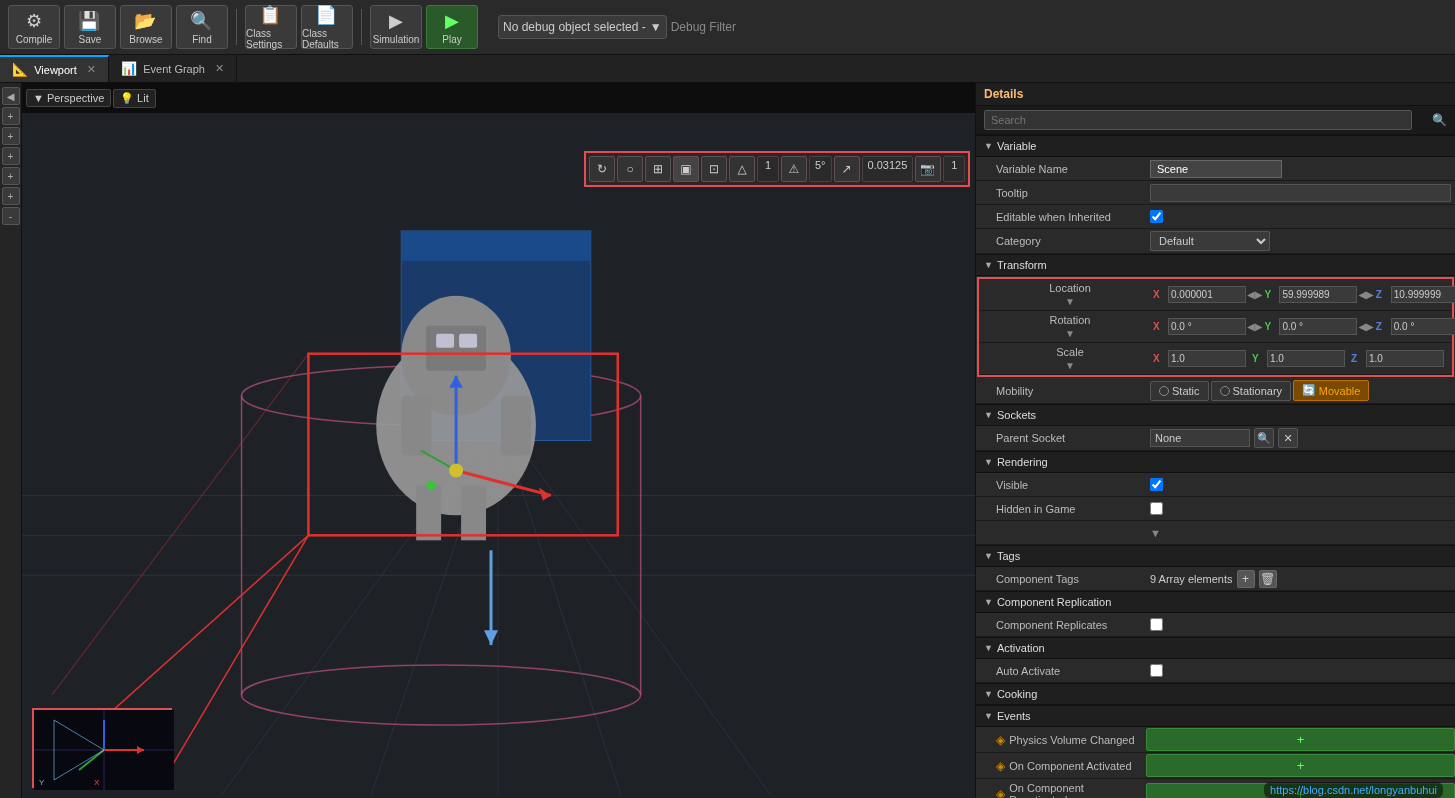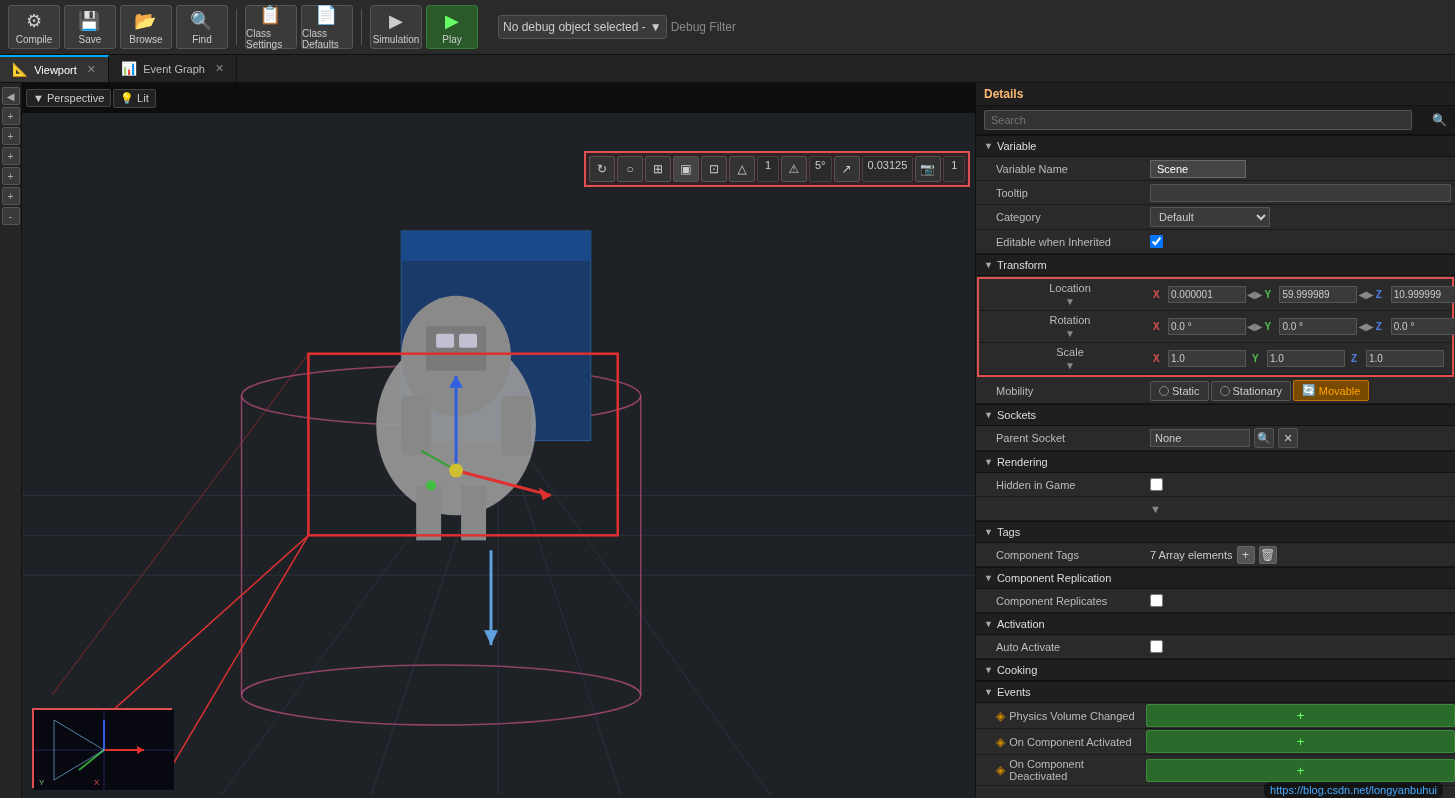--- a/index.html
+++ b/index.html
@@ -131,21 +131,21 @@
     }
     .prop-input {
       background: #3a3a3a; border: 1px solid #555; color: #ccc;
       padding: 2px 4px; font-size: 11px; width: 100%; outline: none;
       border-radius: 1px;
     }
 
     
     .var-name-input {
       background: #444; border: 1px solid #666; color: #fff;
-      padding: 2px 6px; font-size: 11px; width: 96px; outline: none;
+      padding: 2px 6px; font-size: 11px; width: 132px; outline: none;
     }
 
     
     .xyz-row {
       display: flex; gap: 2px; flex: 1;
     }
     .xyz-cell {
       display: flex; align-items: center; gap: 1px; flex: 1;
     }
     .xyz-label { font-size: 10px; font-weight: bold; width: 14px; flex-shrink: 0; }
@@ -470,32 +470,32 @@
       </div>
 
       <div class="prop-row">
         <div class="prop-label">Tooltip</div>
         <div class="prop-value">
           <input type="text" class="prop-input" value="" style="">
         </div>
       </div>
 
       <div class="prop-row">
+        <div class="prop-label">Editable when Inherited</div>
+        <div class="prop-value">
+          <input type="checkbox" class="prop-checkbox" checked="" style="">
+        </div>
+      </div>
+
+      <div class="prop-row">
         <div class="prop-label">Category</div>
         <div class="prop-value">
           <select class="prop-dropdown" style="width:120px;">
             <option>Default</option>
           </select>
-        </div>
-      </div>
-
-      <div class="prop-row">
-        <div class="prop-label">Editable when Inherited</div>
-        <div class="prop-value">
-          <input type="checkbox" class="prop-checkbox" checked="" style="">
         </div>
       </div>
 
       <div class="section-header">
         <span class="triangle">▼</span>
         <span>Transform</span>
       </div>
 
       <div class="transform-highlight">
 
@@ -608,20 +608,26 @@
             <div class="socket-btn">✕</div>
           </div>
         </div>
       </div>
 
       <div class="section-header">
         <span class="triangle">▼</span>
         <span>Rendering</span>
       </div>
 
+      <div class="prop-row">
+        <div class="prop-label">Visible</div>
+        <div class="prop-value">
+          <input type="checkbox" class="prop-checkbox" checked="" style="">
+        </div>
+      </div>
 
       <div class="prop-row">
         <div class="prop-label">Hidden in Game</div>
         <div class="prop-value">
           <input type="checkbox" class="prop-checkbox" style="">
         </div>
       </div>
 
       <div class="prop-row">
         <div class="prop-label"></div>
@@ -632,21 +638,21 @@
 
       <div class="section-header">
         <span class="triangle">▼</span>
         <span>Tags</span>
       </div>
 
       <div class="prop-row">
         <div class="prop-label">Component Tags</div>
         <div class="prop-value">
           <div class="tags-value">
-            <span>7 Array elements</span>
+            <span>9 Array elements</span>
             <div class="tag-add-btn">+</div>
             <div class="tag-del-btn">🗑</div>
           </div>
         </div>
       </div>
 
       <div class="section-header">
         <span class="triangle">▼</span>
         <span>Component Replication</span>
       </div>

